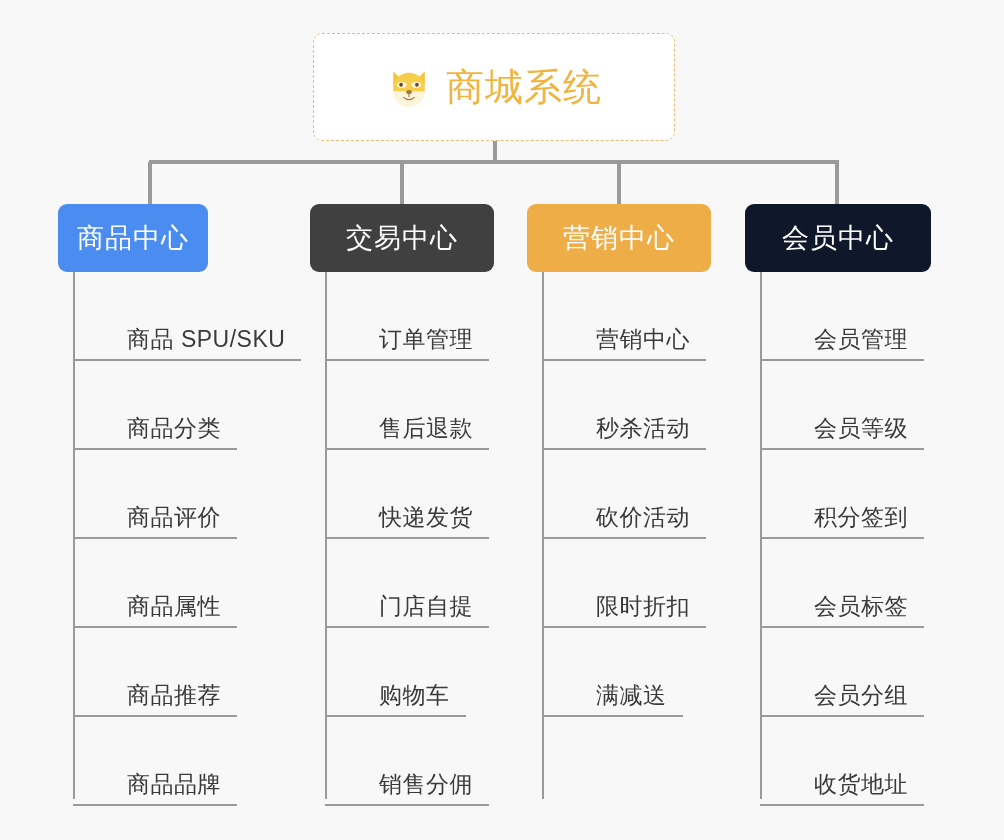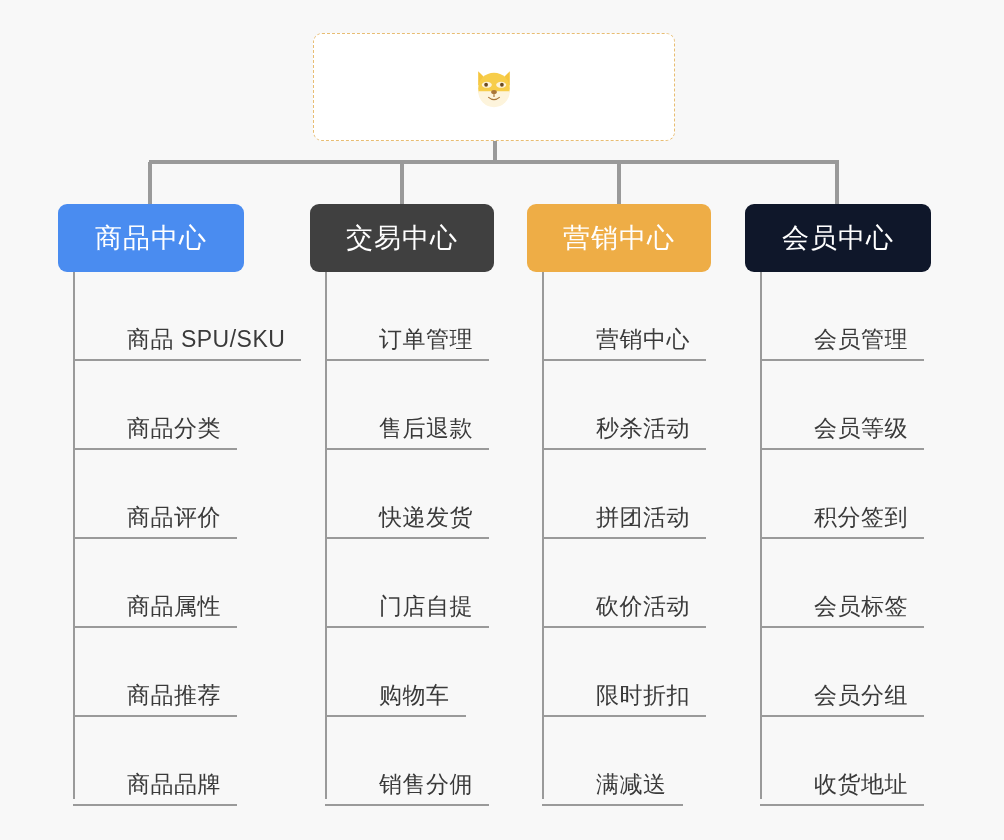--- a/index.html
+++ b/index.html
@@ -123,30 +123,31 @@
     <path d="M12 38 a20 20 0 0 0 40 0 a20 20 0 0 1 -40 0 Z" fill="#fdf4dc"></path>
     <path d="M10 38 a22 22 0 0 0 44 0 Z" fill="#fdf4dc"></path>
     <ellipse cx="22" cy="29" rx="7" ry="4.2" fill="#fdf4dc"></ellipse>
     <ellipse cx="42" cy="29" rx="7" ry="4.2" fill="#fdf4dc"></ellipse>
     <ellipse cx="21" cy="29" rx="2.6" ry="2.8" fill="#6b4a22"></ellipse>
     <ellipse cx="43" cy="29" rx="2.6" ry="2.8" fill="#6b4a22"></ellipse>
     <ellipse cx="32" cy="39" rx="4" ry="3" fill="#a9763a"></ellipse>
     <path d="M32 42 L32 46" stroke="#a9763a" stroke-width="1.6" fill="none"></path>
     <path d="M24 46 q8 7 16 0" stroke="#a9763a" stroke-width="1.6" fill="none"></path>
   </svg>
+  <span class="root-title" style="color: rgb(240, 180, 63);">商城系统</span>
 </div>
 
 <div class="conn conn-v-root" style="background: rgb(154, 154, 154);"></div>
 <div class="conn conn-h-bus" style="background: rgb(154, 154, 154);"></div>
 <div class="conn conn-v-1" style="background: rgb(154, 154, 154);"></div>
 <div class="conn conn-v-2" style="background: rgb(154, 154, 154);"></div>
 <div class="conn conn-v-3" style="background: rgb(154, 154, 154);"></div>
 <div class="conn conn-v-4" style="background: rgb(154, 154, 154);"></div>
 
-<div class="column" id="column-0" style="left:58px; width:186px;">
+<div class="column" id="column-0" style="left:58px; width:150px;">
   <div class="cat-box" id="catbox-0" style="background: rgb(74, 140, 240);">
     <span>商品中心</span>
   </div>
   <div class="spine" id="spine-0" style="left: 15px; top: 68px; height: 527px; background: rgb(154, 154, 154);"></div>
   <div class="leaf-list">
     <div class="leaf">
         <div class="leaf-inner"><span class="leaf-label">商品 SPU/SKU</span></div>
       </div>
     <div class="leaf">
         <div class="leaf-inner"><span class="leaf-label">商品分类</span></div>
@@ -199,23 +200,20 @@
   </div>
   <div class="spine" id="spine-2" style="left: 15px; top: 68px; height: 527px; background: rgb(154, 154, 154);"></div>
   <div class="leaf-list">
     <div class="leaf">
         <div class="leaf-inner"><span class="leaf-label">营销中心</span></div>
       </div>
     <div class="leaf">
         <div class="leaf-inner"><span class="leaf-label">秒杀活动</span></div>
       </div>
     <div class="leaf">
-        <div class="leaf-inner"><span class="leaf-label">拼团活动</span></div>
-      </div>
-    <div class="leaf">
         <div class="leaf-inner"><span class="leaf-label">砍价活动</span></div>
       </div>
     <div class="leaf">
         <div class="leaf-inner"><span class="leaf-label">限时折扣</span></div>
       </div>
     <div class="leaf">
         <div class="leaf-inner"><span class="leaf-label">满减送</span></div>
       </div>
   </div>
 </div>

